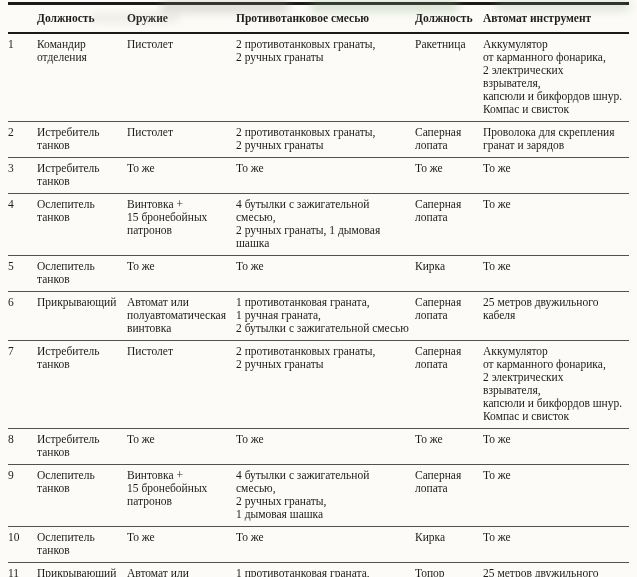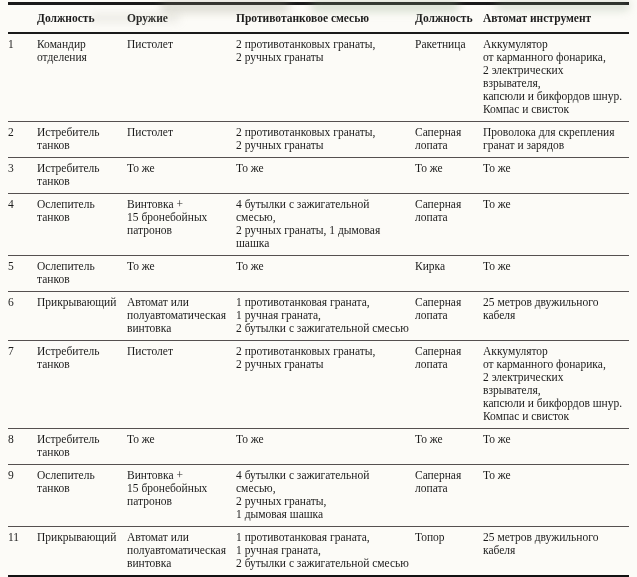--- a/index.html
+++ b/index.html
@@ -175,20 +175,29 @@
 15 бронебойных
 патронов</td>
           <td>4 бутылки с зажигательной смесью,
 2 ручных гранаты,
 1 дымовая шашка</td>
           <td>Саперная
 лопата</td>
           <td>То же</td>
         </tr>
         <tr>
+          <td>10</td>
+          <td>Ослепитель
+танков</td>
+          <td>То же</td>
+          <td>То же</td>
+          <td>Кирка</td>
+          <td>То же</td>
+        </tr>
+        <tr>
           <td>11</td>
           <td>Прикрывающий</td>
           <td>Автомат или
 полуавтоматическая
 винтовка</td>
           <td>1 противотанковая граната,
 1 ручная граната,
 2 бутылки с зажигательной смесью</td>
           <td>Топор</td>
           <td>25 метров двужильного кабеля</td>

